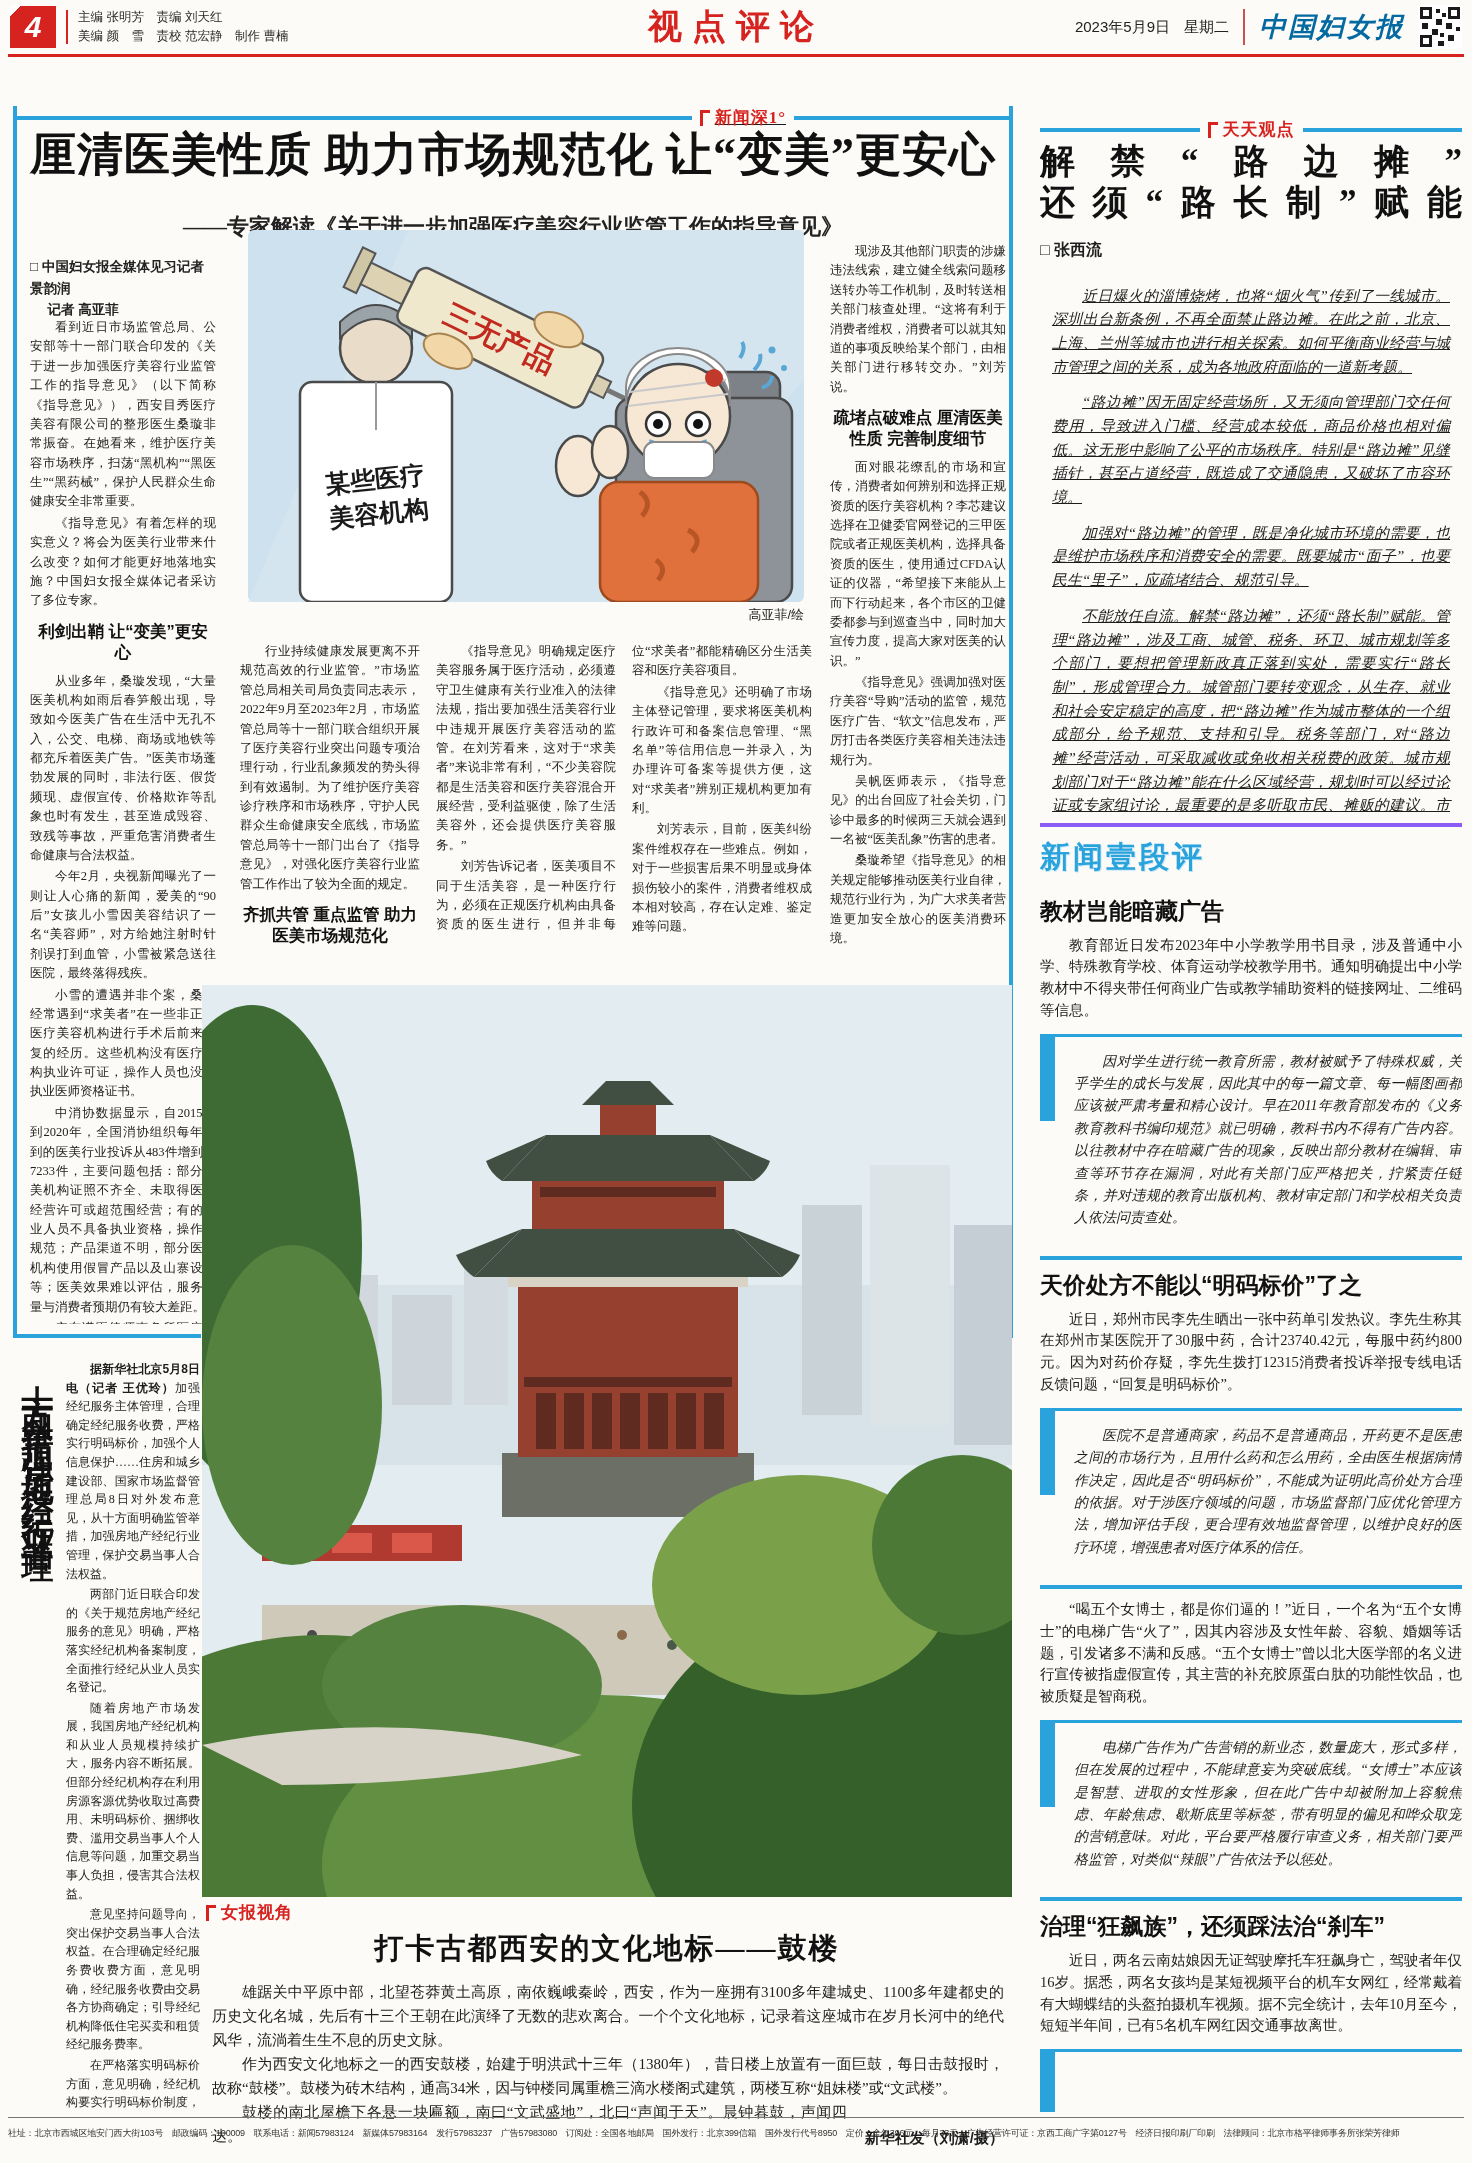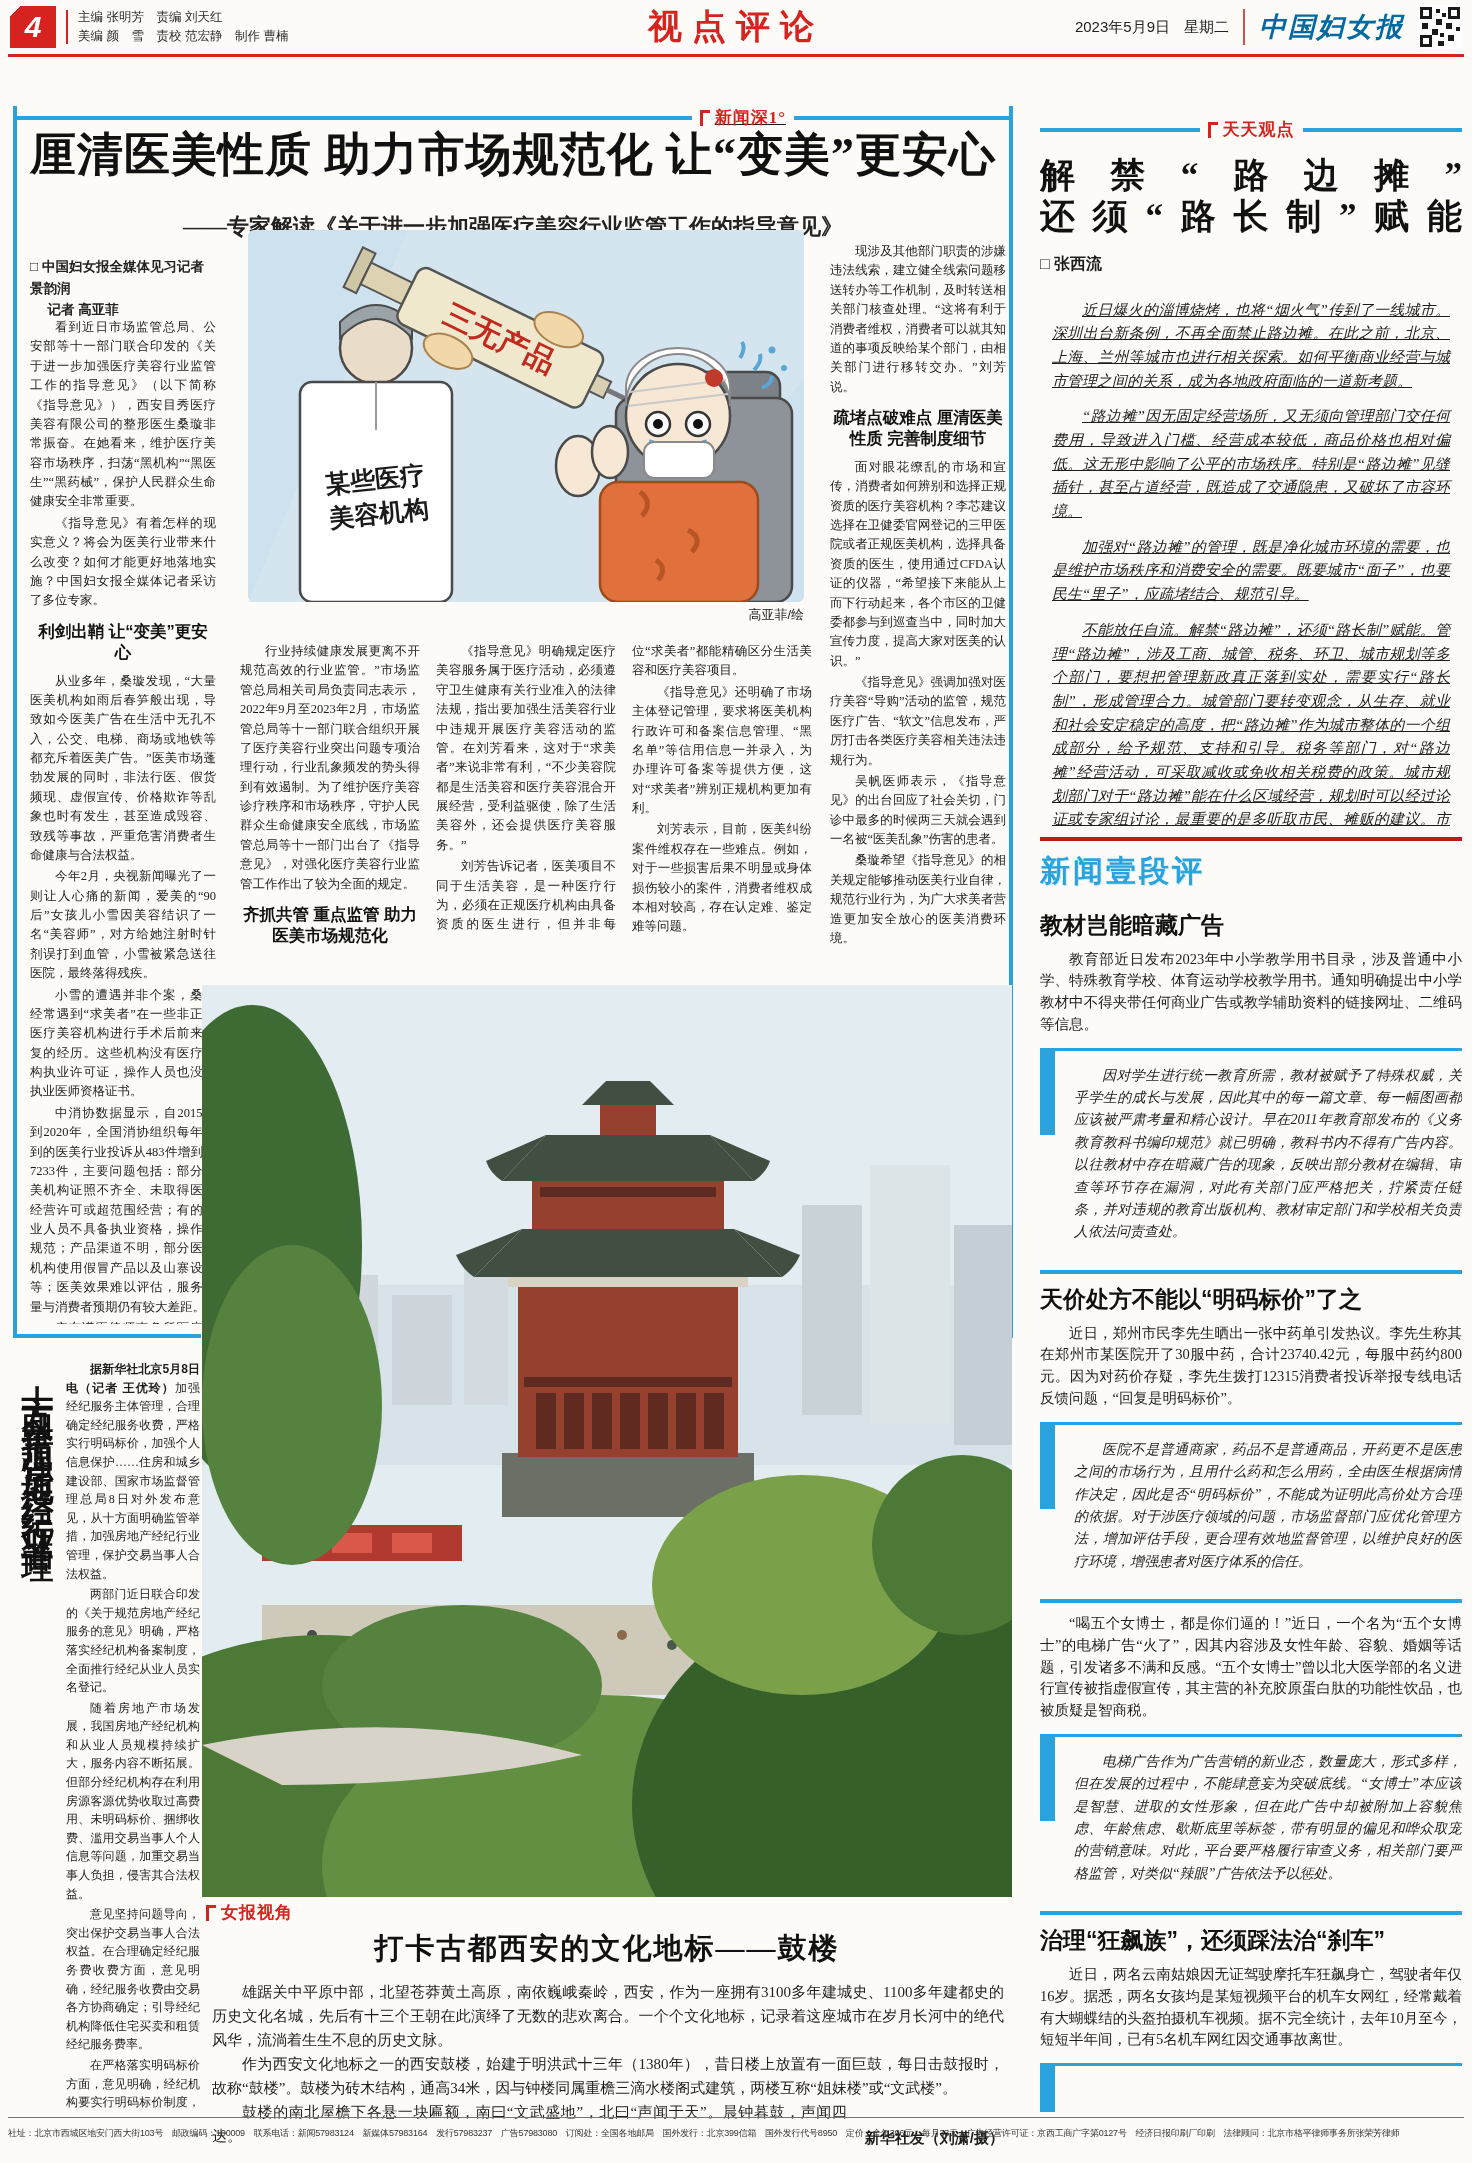--- a/index.html
+++ b/index.html
@@ -36,21 +36,21 @@
                   margin:10px 0 8px;color:#111;}
   .midcols{column-count:3;column-gap:16px;column-fill:auto;}
   .cartoon-cap{font:13px "Liberation Sans",sans-serif;text-align:right;color:#222;}
   
   .oped-h{font:900 35px/1.18 "Liberation Serif",serif;color:#111;text-align:justify;text-align-last:justify;}
   .oped-by{font:700 16px "Liberation Sans",sans-serif;margin:16px 0 12px;}
   .oped-body{font:italic 15px/1.58 "Liberation Serif",serif;text-align:justify;overflow:hidden;}
   .oped-body p{margin:12px;text-indent:2em;text-decoration:underline;}
   .seg-logo{font:900 30px "Liberation Sans",sans-serif;color:#2aa3dc;letter-spacing:3px;
             text-shadow:1px 1px 0 #cdeaf8;padding:10px 0 8px;}
-  .seg-top{border-top:4px solid #b91c1c;margin-top:10px;}
+  .seg-top{border-top:4px solid #8b5cf6;margin-top:10px;}
   .seg-sec{padding-top:10px;}
   .seg-sec + .seg-sec{border-top:4px solid #2aa3dc;margin-top:14px;}
   .seg-sec h3{margin:0 0 8px;font:700 23px "Liberation Sans",sans-serif;color:#111;}
   .seg-intro{margin:0;font:14.5px/1.5 "Liberation Serif",serif;text-align:justify;text-indent:2em;}
   .seg-quote{position:relative;border-top:3px solid #2aa3dc;margin-top:12px;padding:14px 0 12px 34px;}
   .seg-quote:before{content:"";position:absolute;left:0;top:0;width:15px;height:84px;background:#2aa3dc;}
   .seg-quote p{margin:0;font:italic 14px/1.6 "Liberation Serif",serif;text-align:justify;text-indent:2em;}
   
   .vtitle{writing-mode:vertical-rl;text-orientation:upright;font:900 32px "Liberation Serif",serif;
           letter-spacing:11px;color:#111;height:748px;}
@@ -311,21 +311,21 @@
 
   <div class="abs" style="left:1040px;top:118px;width:422px;height:1994px;overflow:hidden;">
     <div class="tagrow" style="position:static;display:flex;">
       <span class="bar" style="flex:1"></span>
       <span class="tag">
           <i class="corner"></i>
           <b>天天观点</b>
         </span>
       <span class="bar" style="flex:1"></span>
     </div>
-    <div style="margin-top:14px;">
+    <div style="margin-top:0;">
       <div class="oped-h">解禁“路边摊”</div>
       <div class="oped-h">还须“路长制”赋能</div>
     </div>
     <div class="oped-by">□ 张西流</div>
     <div class="oped-body" style="height:540px;">
 
     <p>近日爆火的淄博烧烤，也将“烟火气”传到了一线城市。深圳出台新条例，不再全面禁止路边摊。在此之前，北京、上海、兰州等城市也进行相关探索。如何平衡商业经营与城市管理之间的关系，成为各地政府面临的一道新考题。</p>
         <p>“路边摊”因无固定经营场所，又无须向管理部门交任何费用，导致进入门槛、经营成本较低，商品价格也相对偏低。这无形中影响了公平的市场秩序。特别是“路边摊”见缝插针，甚至占道经营，既造成了交通隐患，又破坏了市容环境。</p>
         <p>加强对“路边摊”的管理，既是净化城市环境的需要，也是维护市场秩序和消费安全的需要。既要城市“面子”，也要民生“里子”，应疏堵结合、规范引导。</p>
         <p>不能放任自流。解禁“路边摊”，还须“路长制”赋能。管理“路边摊”，涉及工商、城管、税务、环卫、城市规划等多个部门，要想把管理新政真正落到实处，需要实行“路长制”，形成管理合力。城管部门要转变观念，从生存、就业和社会安定稳定的高度，把“路边摊”作为城市整体的一个组成部分，给予规范、支持和引导。税务等部门，对“路边摊”经营活动，可采取减收或免收相关税费的政策。城市规划部门对于“路边摊”能在什么区域经营，规划时可以经过论证或专家组讨论，最重要的是多听取市民、摊贩的建议。市场管理部门可以利用企业信用监管系统进行管理，如果摊贩守法经营，可以扩大其流动范围。相反，对一些出现违法违纪行为的摊贩，在一定时间内可对其流动范围进行约束。</p>

